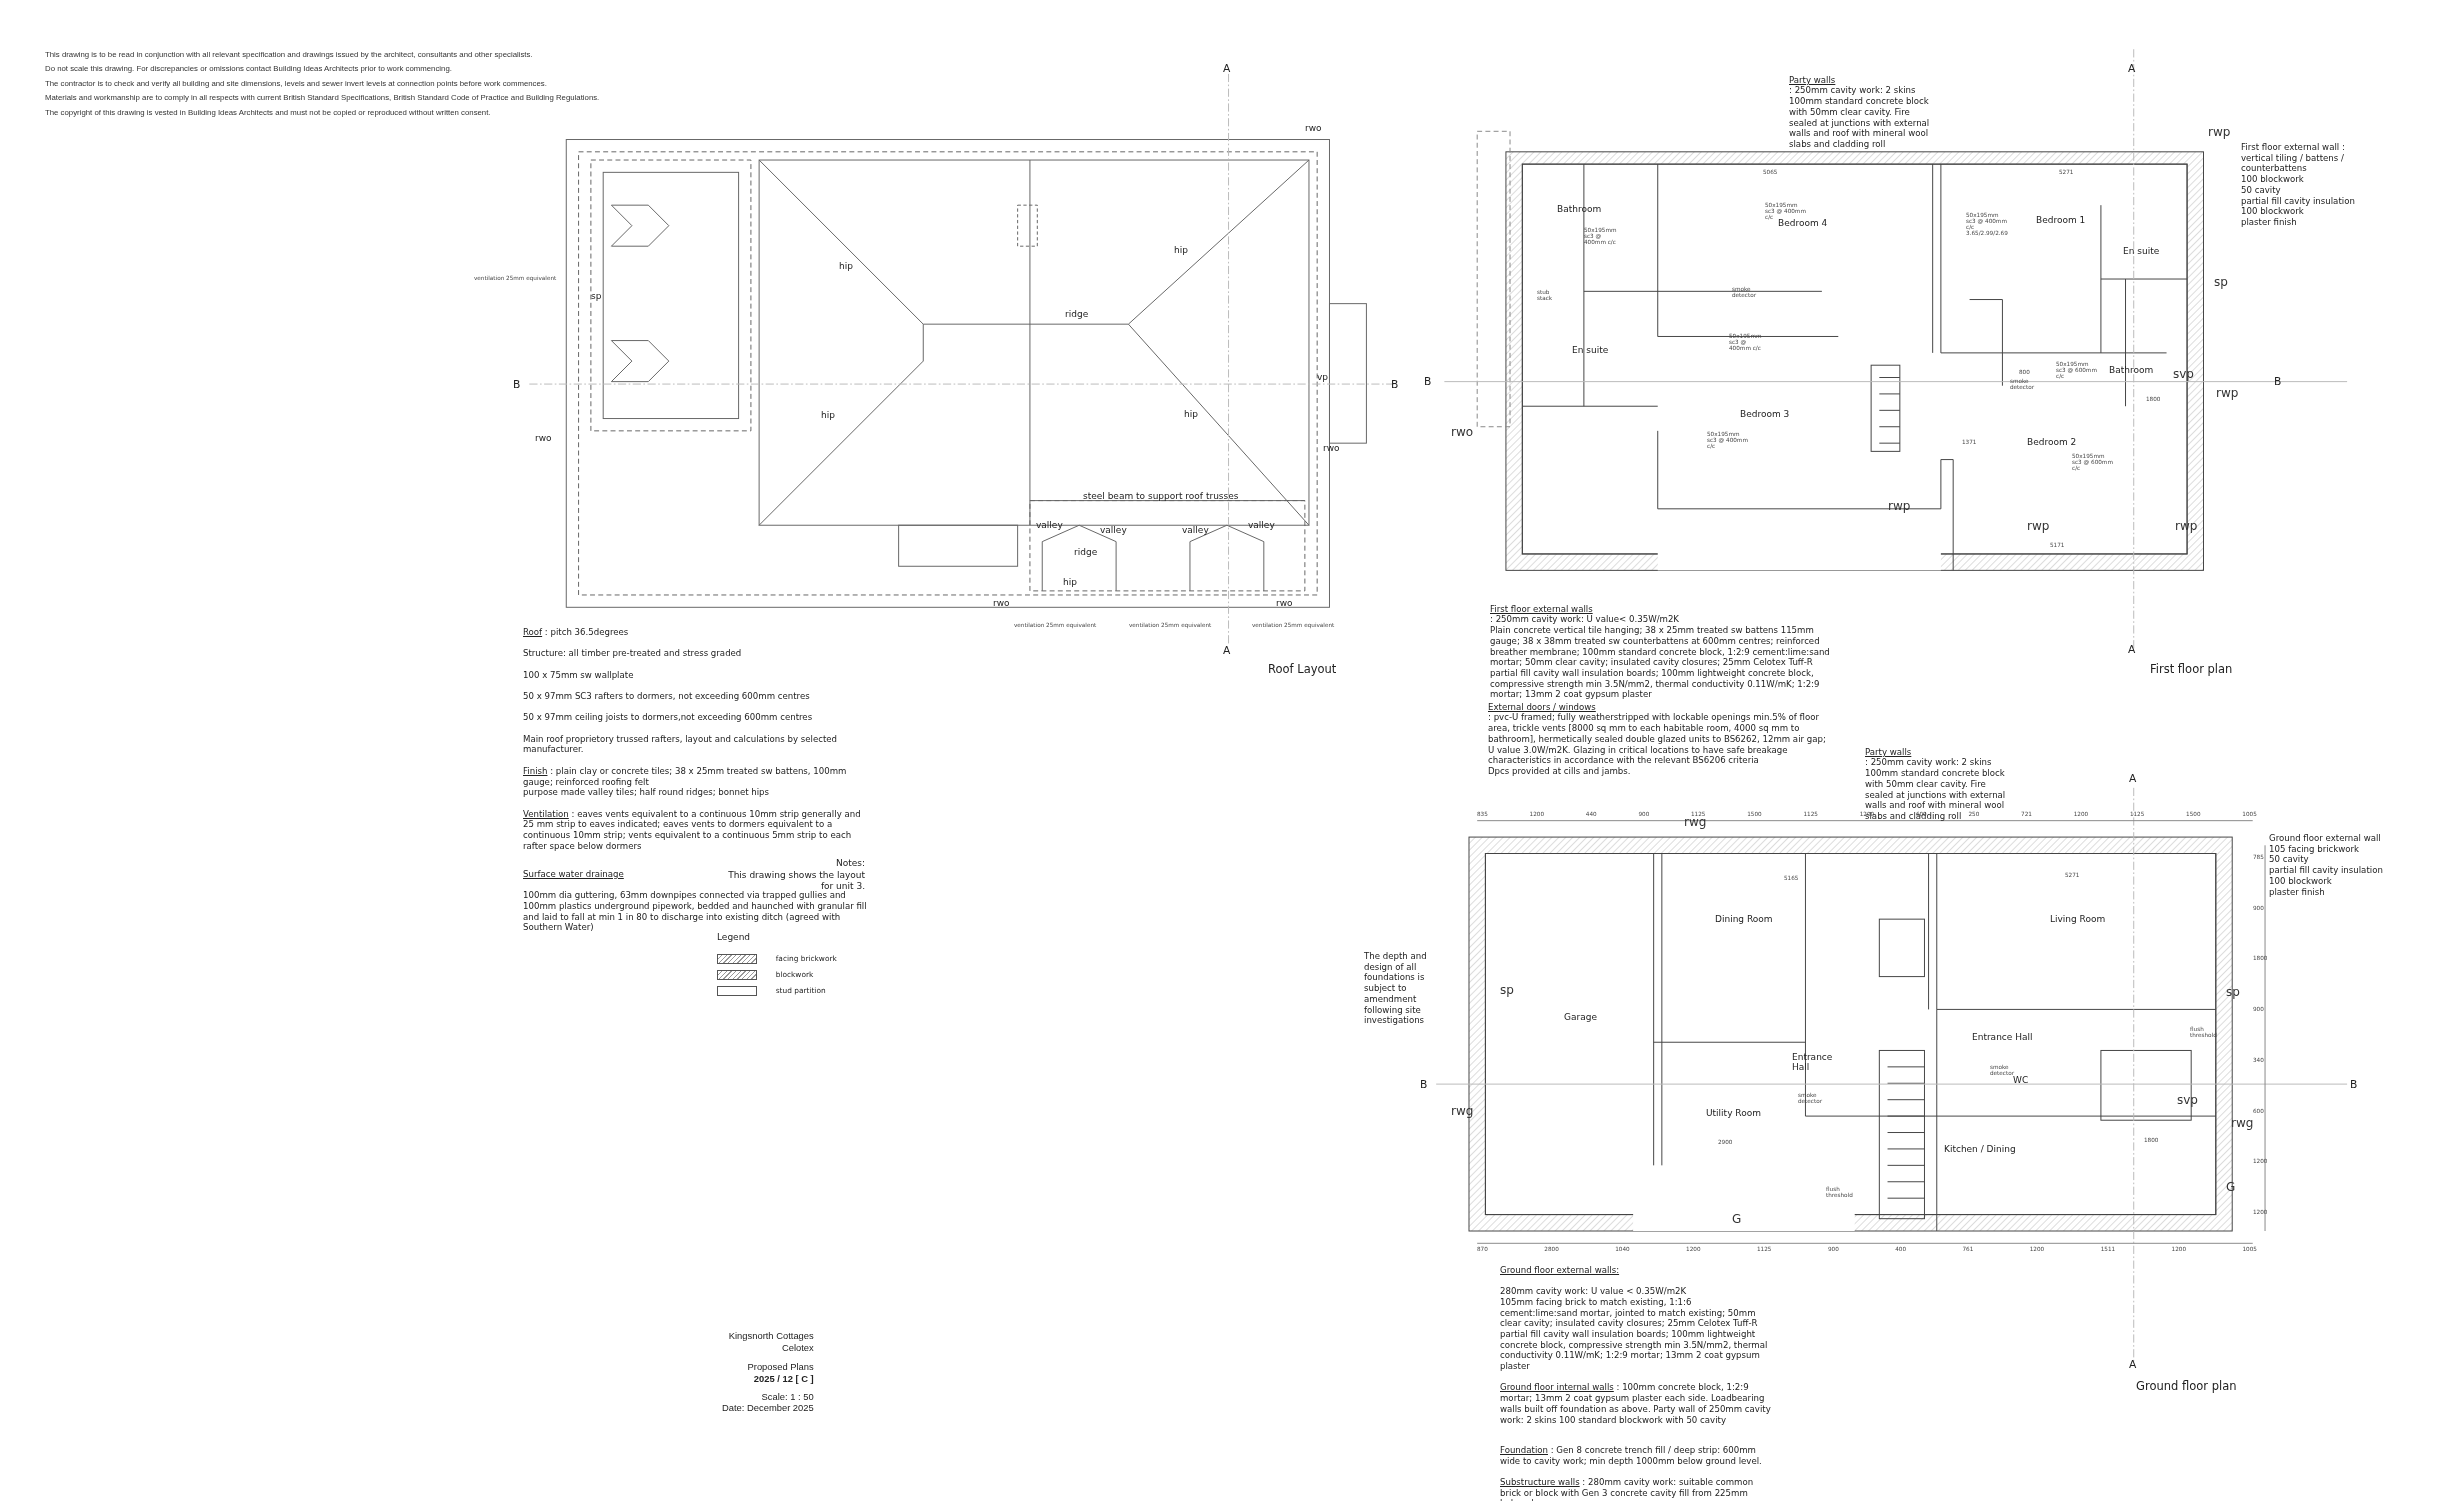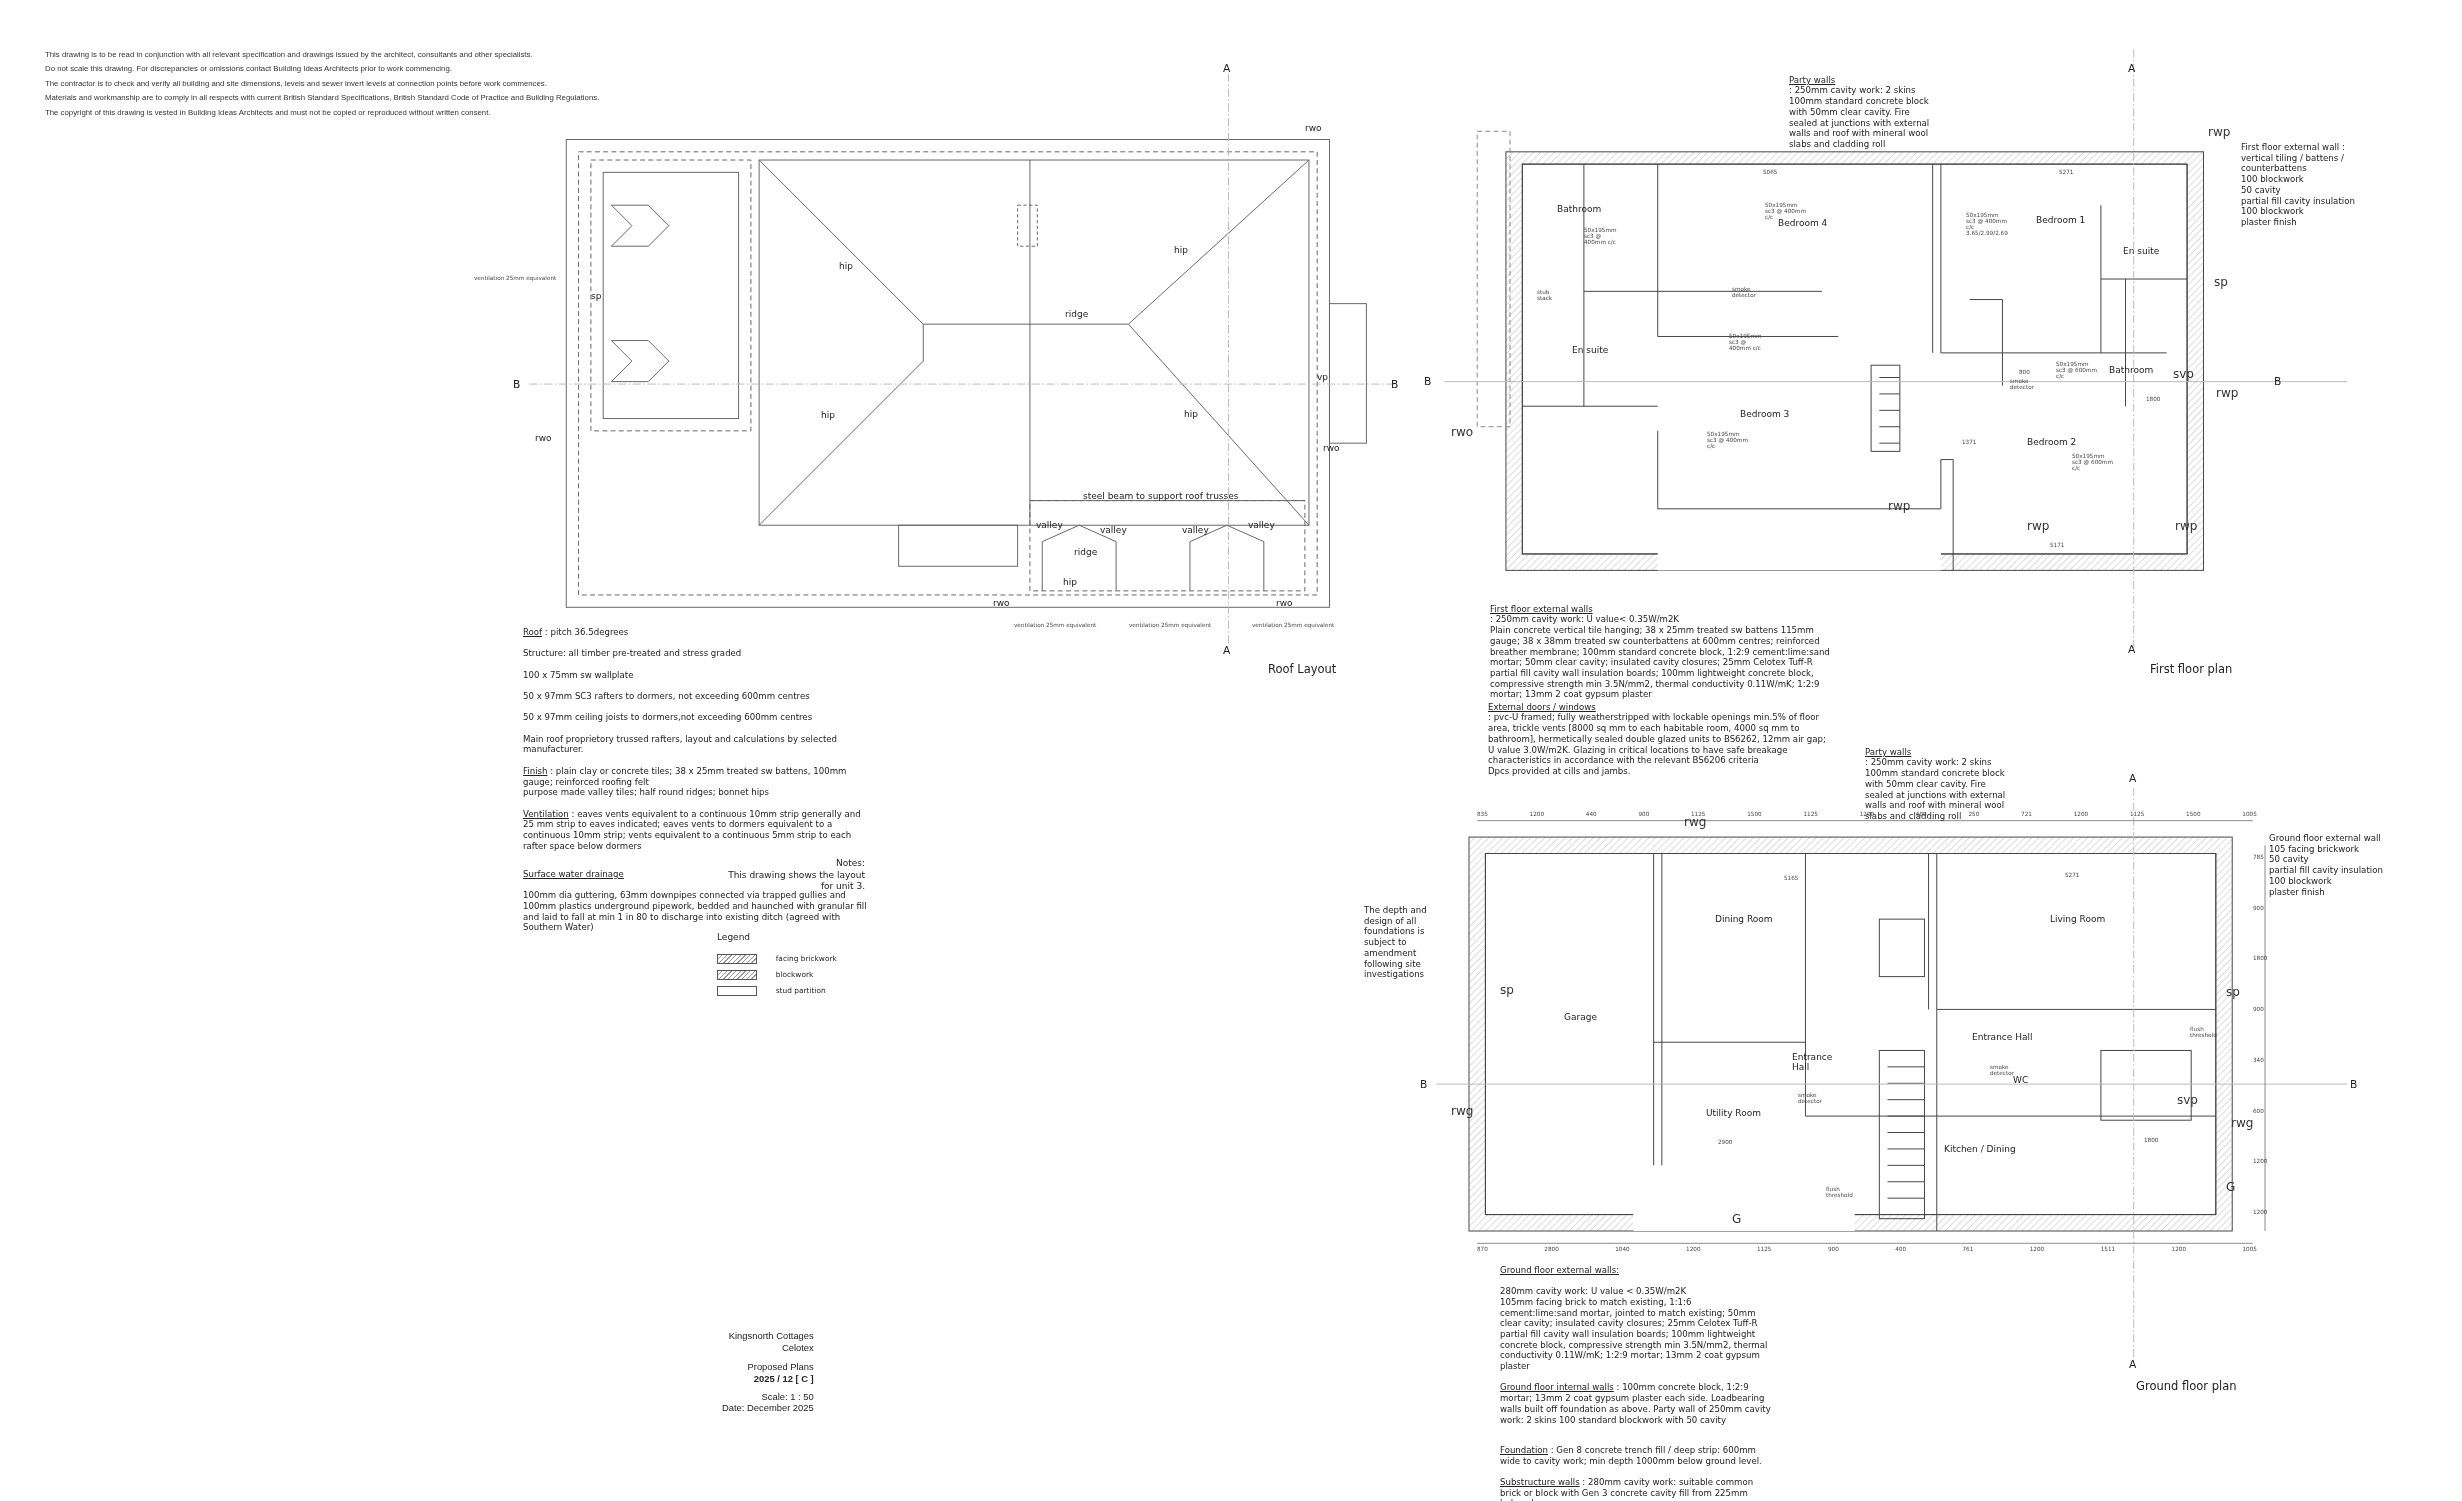--- a/index.html
+++ b/index.html
@@ -254,21 +254,21 @@
 <div class="abs spec" style="left:1865px;top:736px;width:144px">
   <u>Party walls</u>
   <span>: 250mm cavity work: 2 skins 100mm standard concrete block with 50mm clear cavity. Fire sealed at junctions with external walls and roof with mineral wool slabs and cladding roll</span>
 </div>
 <div class="abs spec" style="left:2269px;top:833px;width:164px">Ground floor external wall
 105 facing brickwork
 50 cavity
 partial fill cavity insulation
 100 blockwork
 plaster finish</div>
-<div class="abs spec" style="left:1364px;top:905px;width:78px">The depth and design of all foundations is subject to amendment following site investigations</div>
+<div class="abs spec" style="left:1364px;top:951px;width:78px">The depth and design of all foundations is subject to amendment following site investigations</div>
 <div class="abs label" style="left:1564px;top:1012px">Garage</div>
 <div class="abs label" style="left:1715px;top:914px">Dining Room</div>
 <div class="abs label" style="left:2050px;top:914px">Living Room</div>
 <div class="abs label" style="left:1706px;top:1108px">Utility Room</div>
 <div class="abs label" style="left:1792px;top:1052px;width:33px">Entrance Hall</div>
 <div class="abs label" style="left:1972px;top:1032px">Entrance Hall</div>
 <div class="abs label" style="left:2013px;top:1075px">WC</div>
 <div class="abs label" style="left:1944px;top:1144px">Kitchen / Dining</div>
 <div class="abs tiny" style="left:1798px;top:1092px;white-space:pre-line">smoke
 detector</div>

